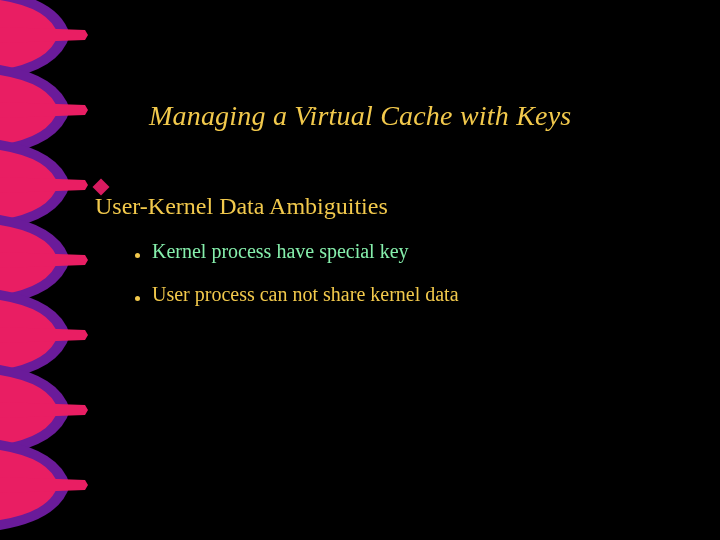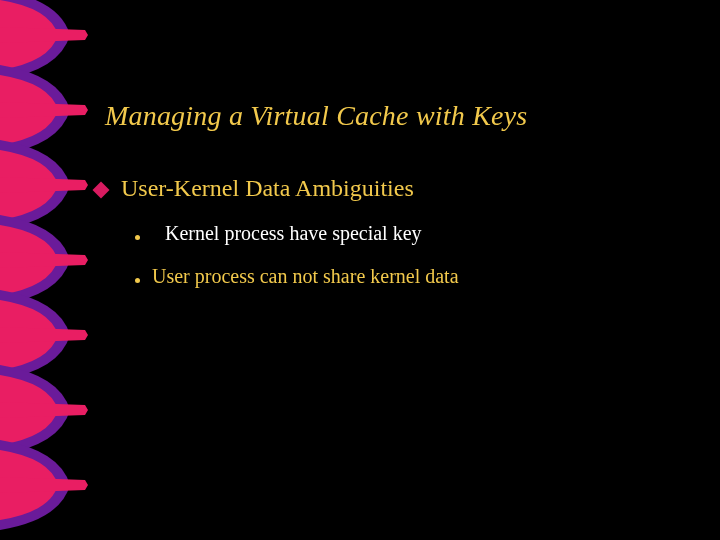--- a/index.html
+++ b/index.html
@@ -32,20 +32,21 @@
     position: absolute;
     left: 95px;
     top: 175px;
     width: 580px;
   }
   .lvl1 {
     display: flex;
     align-items: baseline;
     font-size: 24px;
     margin-bottom: 18px;
+    flex-direction: column;
   }
   .lvl1 .diamond {
     display: inline-block;
     width: 12px;
     height: 12px;
     transform: rotate(45deg);
     margin-right: 14px;
     margin-top: 6px;
     flex: 0 0 auto;
   }
@@ -82,29 +83,29 @@
   </defs>
   <use href="#seg" x="0" y="-10"></use>
   <use href="#seg" x="0" y="65"></use>
   <use href="#seg" x="0" y="140"></use>
   <use href="#seg" x="0" y="215"></use>
   <use href="#seg" x="0" y="290"></use>
   <use href="#seg" x="0" y="365"></use>
   <use href="#seg" x="0" y="440"></use>
 </svg>
 
-<div class="title" style="color: rgb(242, 201, 76);">Managing a Virtual Cache with Keys</div>
+<div class="title" style="color: rgb(242, 201, 76); margin-left: 44px;">Managing a Virtual Cache with Keys</div>
 
 <div class="body">
   <div class="lvl1" style="color: rgb(242, 201, 76);">
     <span class="diamond" style="background: rgb(216, 27, 96);"></span>
     <span>User-Kernel Data Ambiguities</span>
   </div>
   <div class="sub">
-    <div class="lvl2" style="color: #ffffff; gap: 13px;">
+    <div class="lvl2" style="color: #86efac;">
       <span class="dot" style="background: rgb(242, 201, 76);"></span>
       <span>Kernel process have special key</span>
     </div>
     <div class="lvl2" style="color: rgb(242, 201, 76);">
       <span class="dot" style="background: rgb(242, 201, 76);"></span>
       <span>User process can not share kernel data</span>
     </div>
   </div>
 </div>
 

